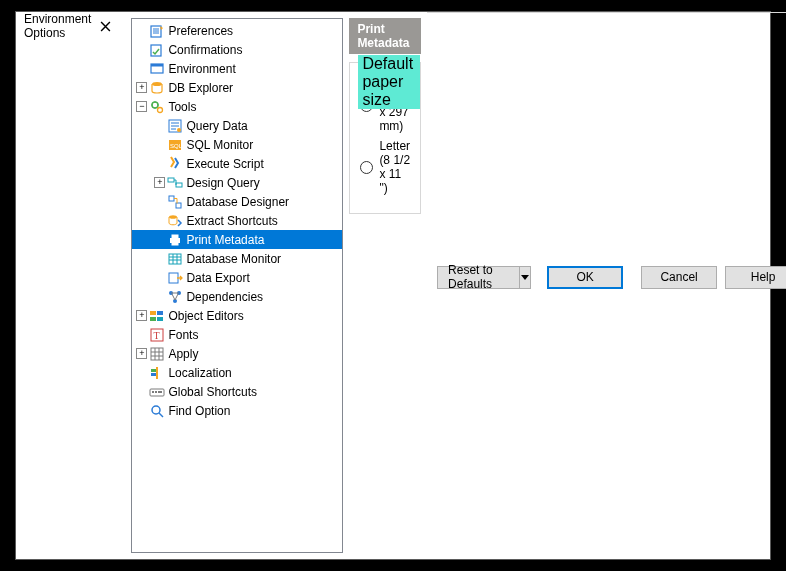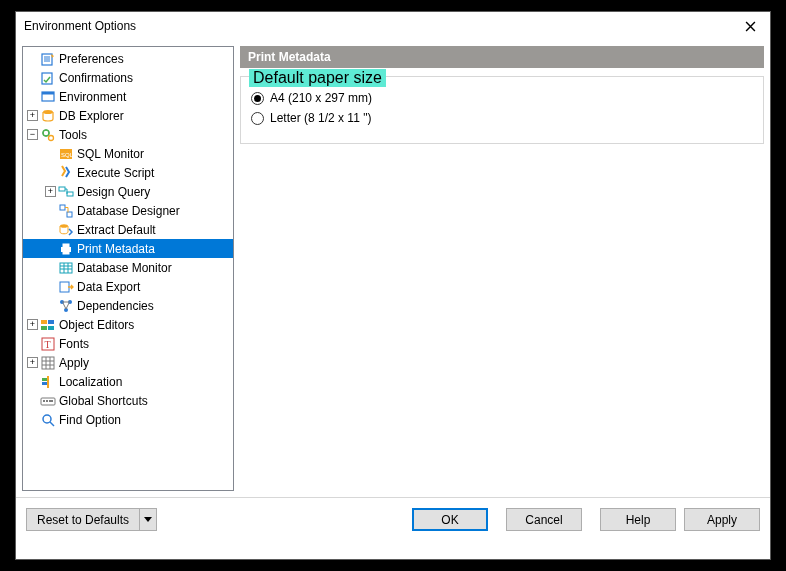--- a/index.html
+++ b/index.html
@@ -15,21 +15,21 @@
   }
   .window {
     position: absolute;
     left: 15px;
     top: 11px;
     width: 756px;
     height: 549px;
     background: #fff;
     border: 1px solid #5a5a5a;
     display: flex;
-    flex-direction: column;
+    flex-direction: row;
   }
   .titlebar {
     height: 28px;
     display: flex;
     align-items: center;
     padding: 0 6px 0 8px;
     background: #fff;
   }
   .titlebar .title { flex: 1; font-size: 12px; }
   .close-btn {
@@ -219,20 +219,32 @@
               <circle cx="11" cy="11" r="2.5" fill="none" stroke="#f5a623" stroke-width="1.3"></circle>
             </svg>
           </span>
           <span>Tools</span>
         </div>
         <div class="tree-row">
           <span class="indent" style="width: 22px;"></span>
           <span class="no-expander"></span>
           <span class="node-icon">
             <svg viewBox="0 0 16 16">
+              <rect x="2" y="2" width="12" height="12" fill="none" stroke="#2b7bd6"></rect>
+              <path d="M4 5h8M4 8h8M4 11h5" stroke="#2b7bd6"></path>
+              <circle cx="12" cy="12" r="2" fill="#f5a623"></circle>
+            </svg>
+          </span>
+          <span>Query Data</span>
+        </div>
+        <div class="tree-row">
+          <span class="indent" style="width: 22px;"></span>
+          <span class="no-expander"></span>
+          <span class="node-icon">
+            <svg viewBox="0 0 16 16">
               <rect x="2" y="3" width="12" height="10" fill="#f5a623"></rect>
               <text x="3" y="11" font-size="6" fill="#fff">SQL</text>
             </svg>
           </span>
           <span>SQL Monitor</span>
         </div>
         <div class="tree-row">
           <span class="indent" style="width: 22px;"></span>
           <span class="no-expander"></span>
           <span class="node-icon">
@@ -270,21 +282,21 @@
         <div class="tree-row">
           <span class="indent" style="width: 22px;"></span>
           <span class="no-expander"></span>
           <span class="node-icon">
             <svg viewBox="0 0 16 16">
               <ellipse cx="6" cy="4" rx="4" ry="1.8" fill="#f5a623"></ellipse>
               <path d="M2 4v6c0 1 1.8 1.8 4 1.8s4-.8 4-1.8V4" stroke="#f5a623" fill="none"></path>
               <path d="M11 7l3 3-3 3" stroke="#2b7bd6" fill="none" stroke-width="1.5"></path>
             </svg>
           </span>
-          <span>Extract Default</span>
+          <span>Extract Shortcuts</span>
         </div>
         <div class="tree-row selected">
           <span class="indent" style="width: 22px;"></span>
           <span class="no-expander"></span>
           <span class="node-icon">
             <svg viewBox="0 0 16 16">
               <rect x="3" y="6" width="10" height="5" fill="#fff"></rect>
               <rect x="5" y="3" width="6" height="3" fill="#fff" stroke="#fff"></rect>
               <rect x="5" y="10" width="6" height="3" fill="#fff" stroke="#fff"></rect>
             </svg>
@@ -425,21 +437,21 @@
       <div class="drop">
         <svg width="8" height="5" viewBox="0 0 8 5">
             <path d="M0 0 L4 5 L8 0 Z" fill="#000"></path>
           </svg>
       </div>
     </div>
     <div class="spacer"></div>
     <div class="btn default" style="margin-right:10px;">
       <span class="ul">OK</span>
     </div>
-    <div class="btn" style="margin-right:10px;">
+    <div class="btn" style="">
       <span>Cancel</span>
     </div>
     <div class="btn" style="text-align:center;">
       <span class="ul">Help</span>
     </div>
     <div class="btn">
       <span class="ul">Apply</span>
     </div>
   </div>
 </div>

